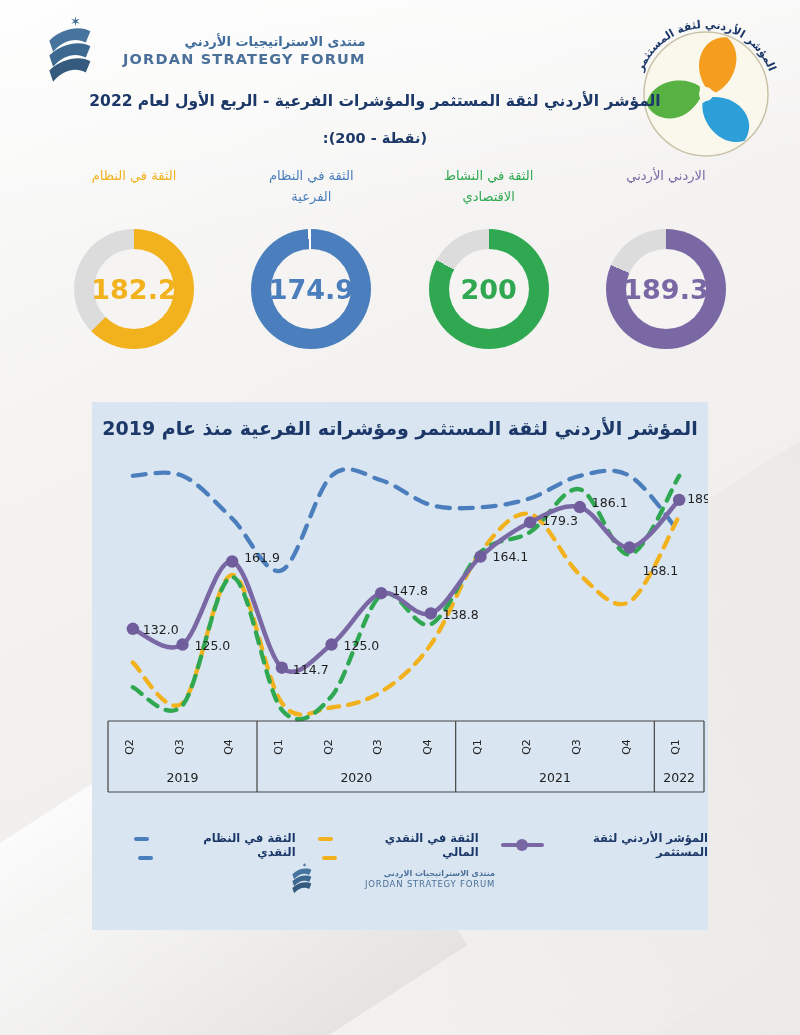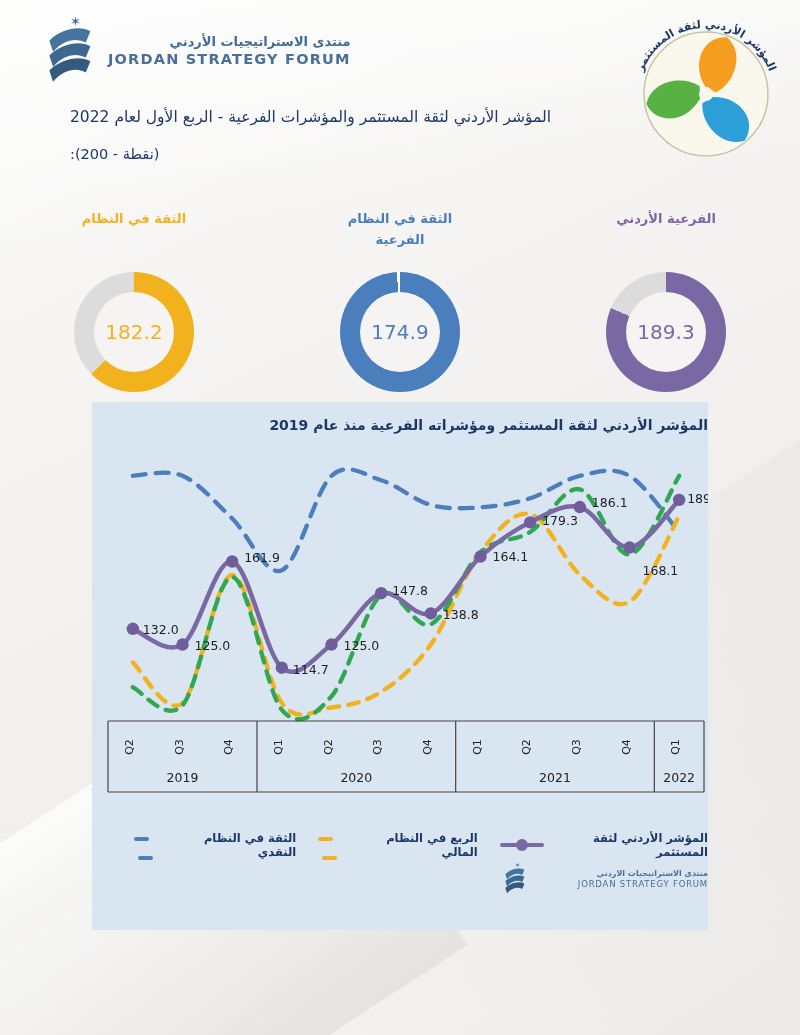--- a/index.html
+++ b/index.html
@@ -12,58 +12,58 @@
       background:linear-gradient(rgba(255,255,255,.9),rgba(255,255,255,0));}
   #s2{bottom:-80px;right:-220px;width:1100px;height:420px;transform:rotate(-33deg);
       background:linear-gradient(90deg,rgba(255,255,255,.55),rgba(228,226,224,.45));}
   #s3{bottom:-90px;left:-140px;width:560px;height:340px;transform:rotate(-33deg);
       background:linear-gradient(rgba(255,255,255,.75),rgba(219,217,215,.55));}
   .content{position:relative;z-index:1;}
 
   
   .header{position:relative;height:150px;}
   .jsf-logo{position:absolute;left:40px;top:14px;display:flex;align-items:center;}
-  .jsf-logo .txt{margin-left:12px;display:flex;flex-direction:column;align-items:flex-start;}
+  .jsf-logo .txt{margin-left:27px;display:flex;flex-direction:column;align-items:flex-start;}
   .jsf-ar{direction:rtl;color:#3e6b99;font-size:13px;font-weight:bold;align-self:flex-end;}
   .jsf-en{color:#4a7099;font-size:14.5px;letter-spacing:1.2px;font-weight:600;margin-top:2px;}
   .badge{position:absolute;right:8px;top:4px;width:172px;height:162px;}
 
   
-  .page-title{position:absolute;top:104px;left:70px;right:120px;text-align:left;
-    color:#1c3868;font-weight:normal;}
+  .page-title{position:absolute;top:88px;left:70px;right:120px;text-align:center;
+    color:#1c3868;font-weight:bold;}
   .page-title .l1{font-size:15.5px;direction:rtl;line-height:1.7;}
   .page-title .l2{font-size:14.5px;direction:rtl;margin-top:16px;}
 
   
   .donut-row{position:absolute;top:165px;left:55px;right:55px;display:flex;
     justify-content:space-between;}
   .donut-col{width:158px;text-align:center;}
-  .donut-label{direction:rtl;font-size:13px;font-weight:bold;line-height:1.65;min-height:52px;margin-top:43px;}
+  .donut-label{direction:rtl;font-size:13px;font-weight:normal;line-height:1.65;min-height:52px;}
   .ring{width:120px;height:120px;border-radius:50%;margin:12px auto 0;position:relative;}
   .hole{position:absolute;inset:20px;border-radius:50%;background:#f5f4f3;
     display:flex;align-items:center;justify-content:center;}
-  .donut-value{font-size:20px;font-weight:normal;}
+  .donut-value{font-size:27px;font-weight:bold;}
 
   
   .chart-panel{position:absolute;left:92px;top:402px;width:616px;height:528px;
     background:#d9e5f1;}
-  .chart-title{direction:rtl;text-align:right;color:#1c3868;font-weight:bold;
-    font-size:14px;margin:0;position:absolute;top:15px;left:0;right:0;}
+  .chart-title{direction:rtl;text-align:center;color:#1c3868;font-weight:bold;
+    font-size:19px;margin:0;position:absolute;top:15px;left:0;right:0;}
   #chart-svg{position:absolute;top:28px;left:0;}
   .legend{position:absolute;top:424px;left:0;right:0;display:flex;
     justify-content:center;align-items:center;gap:22px;margin-left:42px;}
   .legend-item{display:flex;align-items:center;gap:8px;}
   .legend-label{direction:rtl;font-size:11.5px;font-weight:bold;color:#1c3868;}
   .dash{display:inline-block;width:15px;height:4.5px;border-radius:2.5px;}
   .dash + .dash{margin-left:4px;}
   .pline{position:relative;display:inline-block;width:48px;height:4.5px;border-radius:2.5px;}
   .pline .dot{position:absolute;left:50%;top:50%;transform:translate(-50%,-50%);
     width:12px;height:12px;border-radius:50%;}
-  .chart-footer{position:absolute;top:460px;left:0;right:0;display:flex;
-    justify-content:flex-end;align-items:center;gap:44px;}
+  .chart-footer{position:absolute;top:460px;left:0;right:17px;display:flex;
+    justify-content:center;align-items:center;gap:44px;}
   .chart-footer .txt{margin-left:7px;display:flex;flex-direction:column;align-items:flex-start;}
   .cf-ar{direction:rtl;color:#4a7099;font-size:8px;font-weight:bold;align-self:flex-end;}
   .cf-en{color:#4a7099;font-size:8.5px;letter-spacing:.8px;margin-top:1px;}
 </style>
 </head>
 <body>
 
 <div class="page">
   <div class="streak" id="s1"></div>
   <div class="streak" id="s2"></div>
@@ -129,22 +129,33 @@
           <div>الثقة في النظام</div>
             <div>الفرعية</div>
         </div>
         <div class="ring" style="background: conic-gradient(rgb(74, 126, 188) 0deg, rgb(74, 126, 188) 99.2%, rgb(255, 255, 255) 99.2%, rgb(255, 255, 255) 100%); text-align: center;">
           <div class="hole">
               <span class="donut-value" style="color: rgb(74, 126, 188);">174.9</span>
             </div>
         </div>
       </div>
       <div class="donut-col">
+        <div class="donut-label" style="color: rgb(47, 168, 81);">
+          <div>الثقة في النشاط</div>
+            <div>الاقتصادي</div>
+        </div>
+        <div class="ring" style="background: conic-gradient(rgb(47, 168, 81) 0deg, rgb(47, 168, 81) 83%, rgb(220, 220, 220) 83%, rgb(220, 220, 220) 100%);">
+          <div class="hole">
+              <span class="donut-value" style="color: rgb(47, 168, 81);">200</span>
+            </div>
+        </div>
+      </div>
+      <div class="donut-col">
         <div class="donut-label" style="color: rgb(122, 104, 165);">
-          <div>الفرعية الأردني</div>
+          <div>الاردني الأردني</div>
         </div>
         <div class="ring" style="background: conic-gradient(rgb(122, 104, 165) 0deg, rgb(122, 104, 165) 81.5%, rgb(220, 220, 220) 81.5%, rgb(220, 220, 220) 100%);">
           <div class="hole">
               <span class="donut-value" style="color: rgb(122, 104, 165);">189.3</span>
             </div>
         </div>
       </div>
     </div>
 
     <div class="chart-panel">
@@ -202,21 +213,21 @@
           <text x="462.99999999999994" y="352" text-anchor="middle" font-size="12.5" fill="#222">2021</text>
           <text x="587.1666666666666" y="352" text-anchor="middle" font-size="12.5" fill="#222">2022</text>
         </svg>
       <div class="legend" id="legend">
           <div class="legend-item">
             <span><span class="dash" style="background: rgb(74, 126, 188);"></span><span class="dash" style="background: rgb(74, 126, 188);"></span></span>
             <span class="legend-label">الثقة في النظام النقدي</span>
           </div>
           <div class="legend-item">
             <span><span class="dash" style="background: rgb(242, 178, 29);"></span><span class="dash" style="background: rgb(242, 178, 29);"></span></span>
-            <span class="legend-label">الربع في النظام المالي</span>
+            <span class="legend-label">الثقة في النقدي المالي</span>
           </div>
           <div class="legend-item">
             <span class="pline" style="background: rgb(122, 104, 165);">
               <span class="dot" style="background: rgb(122, 104, 165);"></span>
             </span>
             <span class="legend-label">المؤشر الأردني لثقة المستثمر</span>
           </div>
         </div>
       <div class="chart-footer">
         <svg width="26" height="33" viewBox="0 0 60 76">

